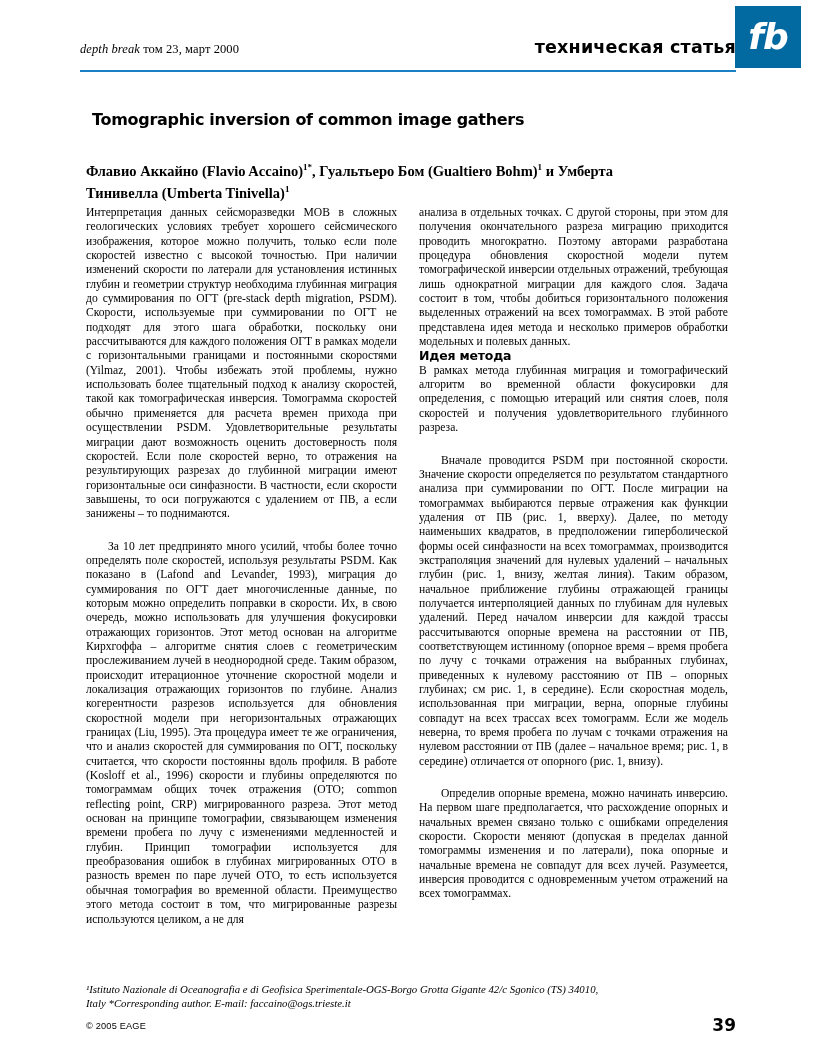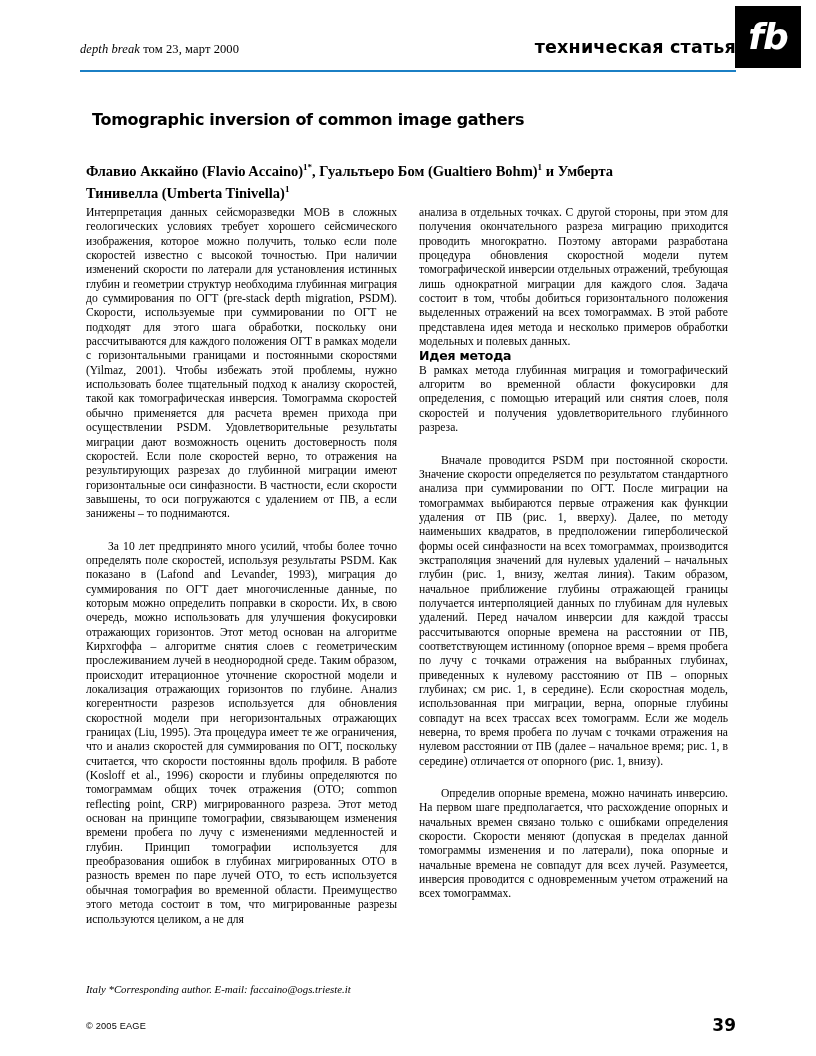--- a/index.html
+++ b/index.html
@@ -61,21 +61,21 @@
     background: #1b7fc4;
   }
 
   
   .logo {
     position: absolute;
     left: 735px;
     top: 6px;
     width: 66px;
     height: 62px;
-    background: #000000;
+    background: #0369a1;
   }
   .logo-text {
     position: absolute;
     left: 0;
     top: 0;
     width: 66px;
     height: 62px;
     color: #ffffff;
     font-family: "DejaVu Sans", sans-serif;
     font-weight: bold;
@@ -216,20 +216,21 @@
 
   <div class="col col-right">
     <p>анализа в отдельных точках. С другой стороны, при этом для получения окончательного разреза миграцию приходится проводить многократно. Поэтому авторами разработана процедура обновления скоростной модели путем томографической инверсии отдельных отражений, требующая лишь однократной миграции для каждого слоя. Задача состоит в том, чтобы добиться горизонтального положения выделенных отражений на всех томограммах. В этой работе представлена идея метода и несколько примеров обработки модельных и полевых данных.</p>
     <p class="sec-head">Идея метода</p>
     <p>В рамках метода глубинная миграция и томографический алгоритм во временной области фокусировки для определения, с помощью итераций или снятия слоев, поля скоростей и получения удовлетворительного глубинного разреза.</p>
     <p class="indent">Вначале проводится PSDM при постоянной скорости. Значение скорости определяется по результатом стандартного анализа при суммировании по ОГТ. После миграции на томограммах выбираются первые отражения как функции удаления от ПВ (рис. 1, вверху). Далее, по методу наименьших квадратов, в предположении гиперболической формы осей синфазности на всех томограммах, производится экстраполяция значений для нулевых удалений – начальных глубин (рис. 1, внизу, желтая линия). Таким образом, начальное приближение глубины отражающей границы получается интерполяцией данных по глубинам для нулевых удалений. Перед началом инверсии для каждой трассы рассчитываются опорные времена на расстоянии от ПВ, соответствующем истинному (опорное время – время пробега по лучу с точками отражения на выбранных глубинах, приведенных к нулевому расстоянию от ПВ – опорных глубинах; см рис. 1, в середине). Если скоростная модель, использованная при миграции, верна, опорные глубины совпадут на всех трассах всех томограмм. Если же модель неверна, то время пробега по лучам с точками отражения на нулевом расстоянии от ПВ (далее – начальное время; рис. 1, в середине) отличается от опорного (рис. 1, внизу).</p>
     <p class="indent">Определив опорные времена, можно начинать инверсию. На первом шаге предполагается, что расхождение опорных и начальных времен связано только с ошибками определения скорости. Скорости меняют (допуская в пределах данной томограммы изменения и по латерали), пока опорные и начальные времена не совпадут для всех лучей. Разумеется, инверсия проводится с одновременным учетом отражений на всех томограммах.</p>
   </div>
 
   <div class="footnote">
+    <div>¹Istituto Nazionale di Oceanografia e di Geofisica Sperimentale-OGS-Borgo Grotta Gigante 42/c Sgonico (TS) 34010,</div>
     <div>Italy *Corresponding author. E-mail: faccaino@ogs.trieste.it</div>
   </div>
 
   <div class="footer">
     <div class="copyright">© 2005 EAGE</div>
     <div class="pagenum">39</div>
   </div>
 
 </div>
 

